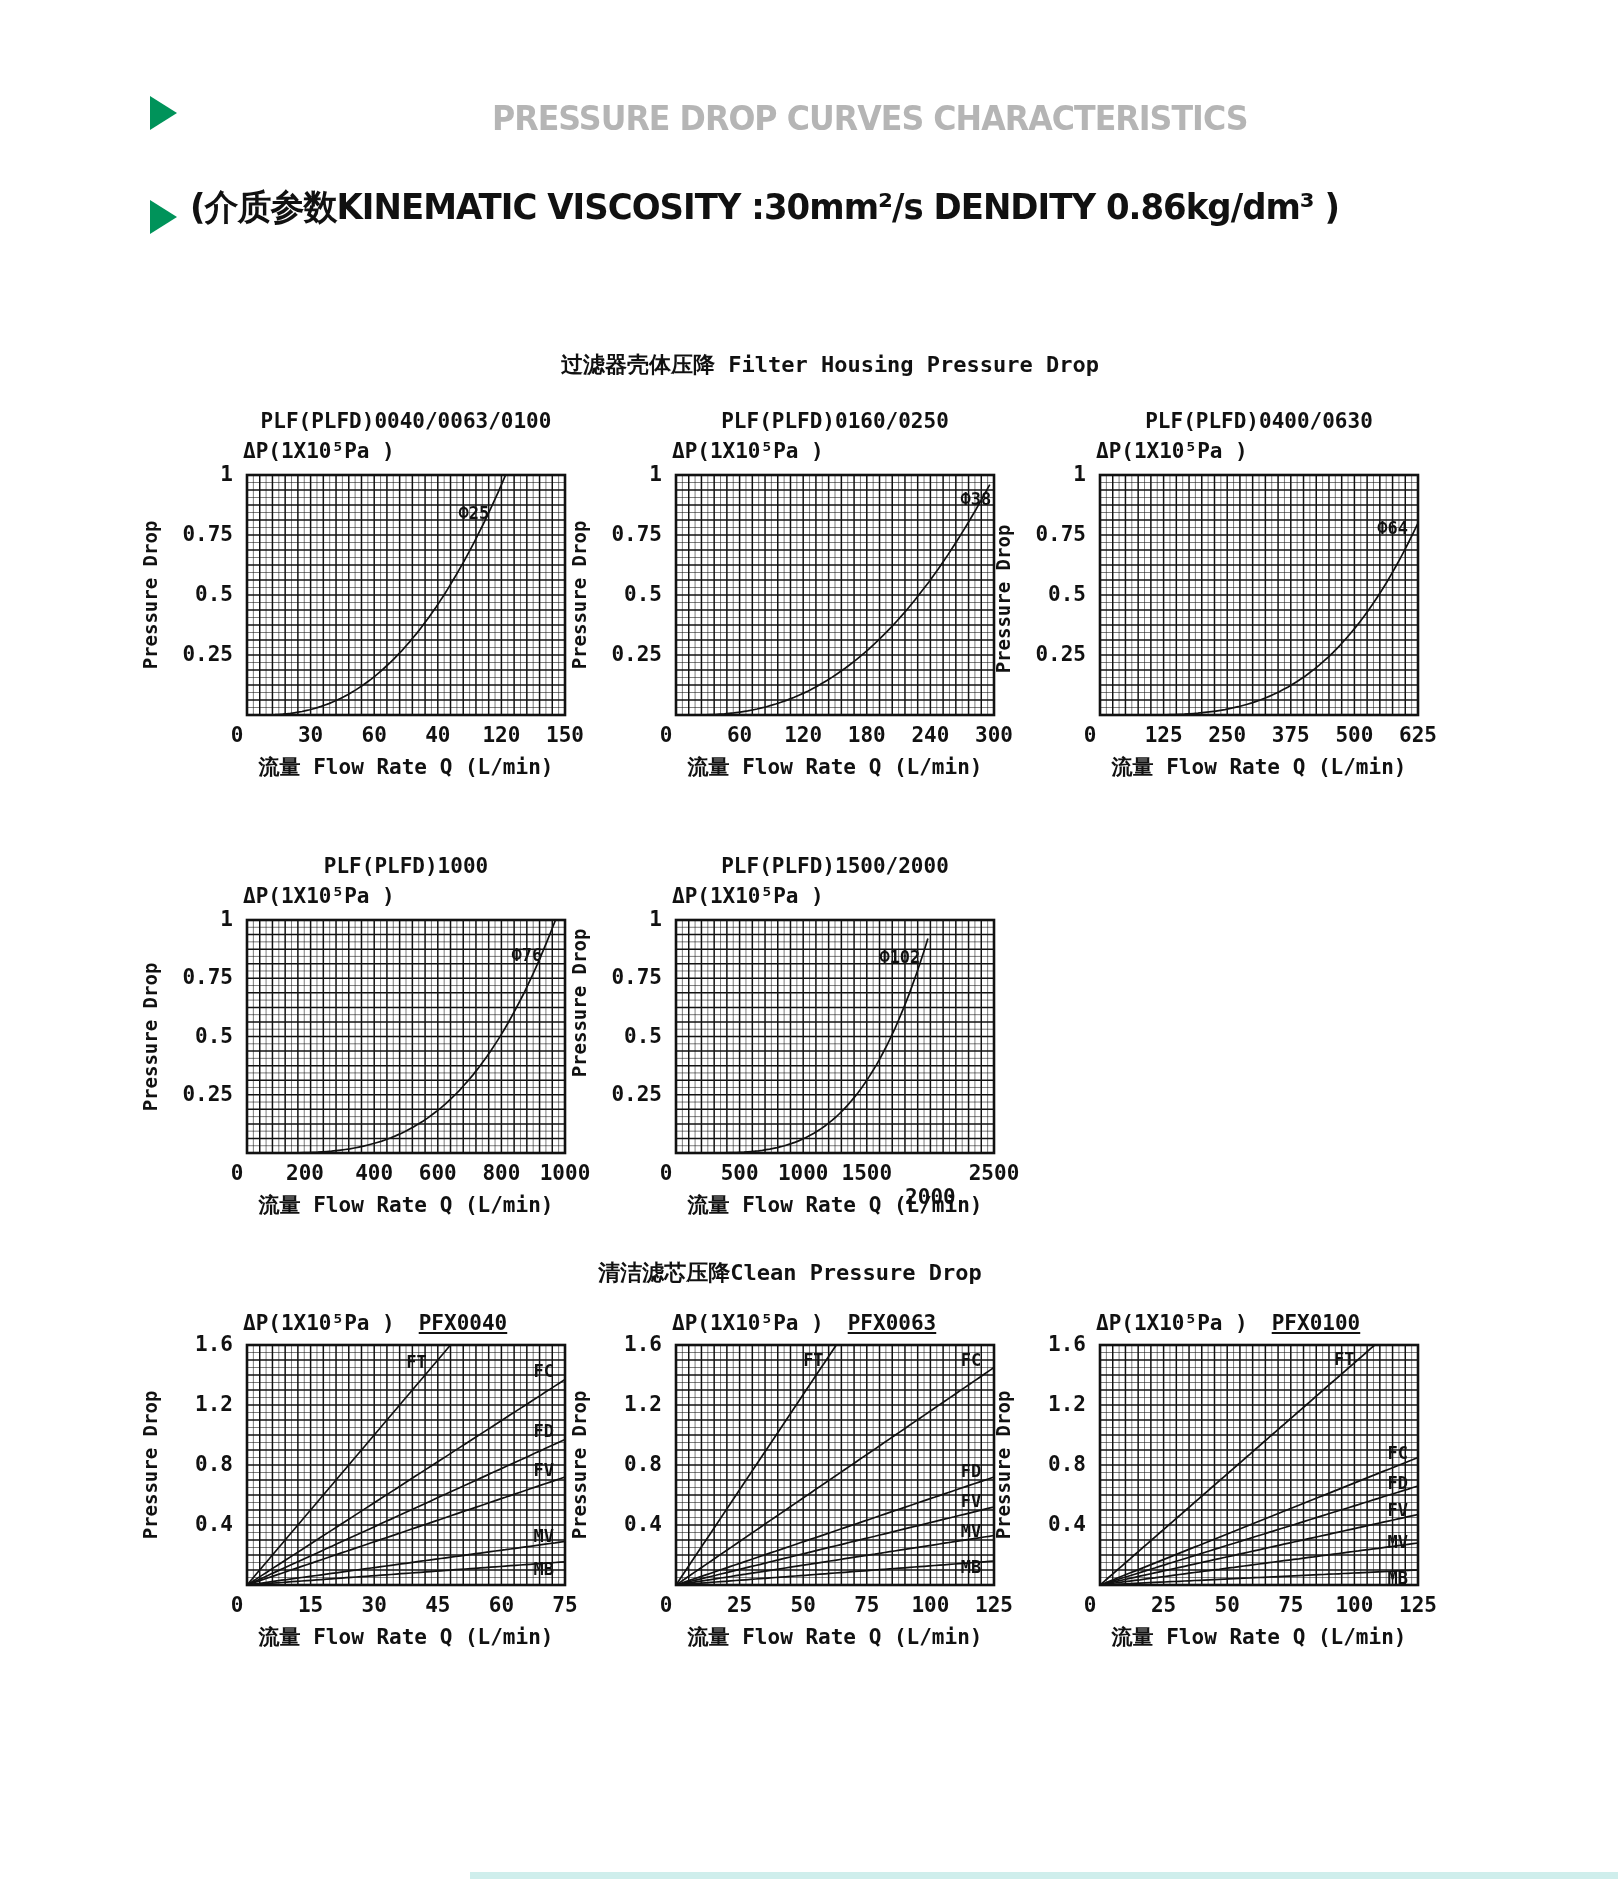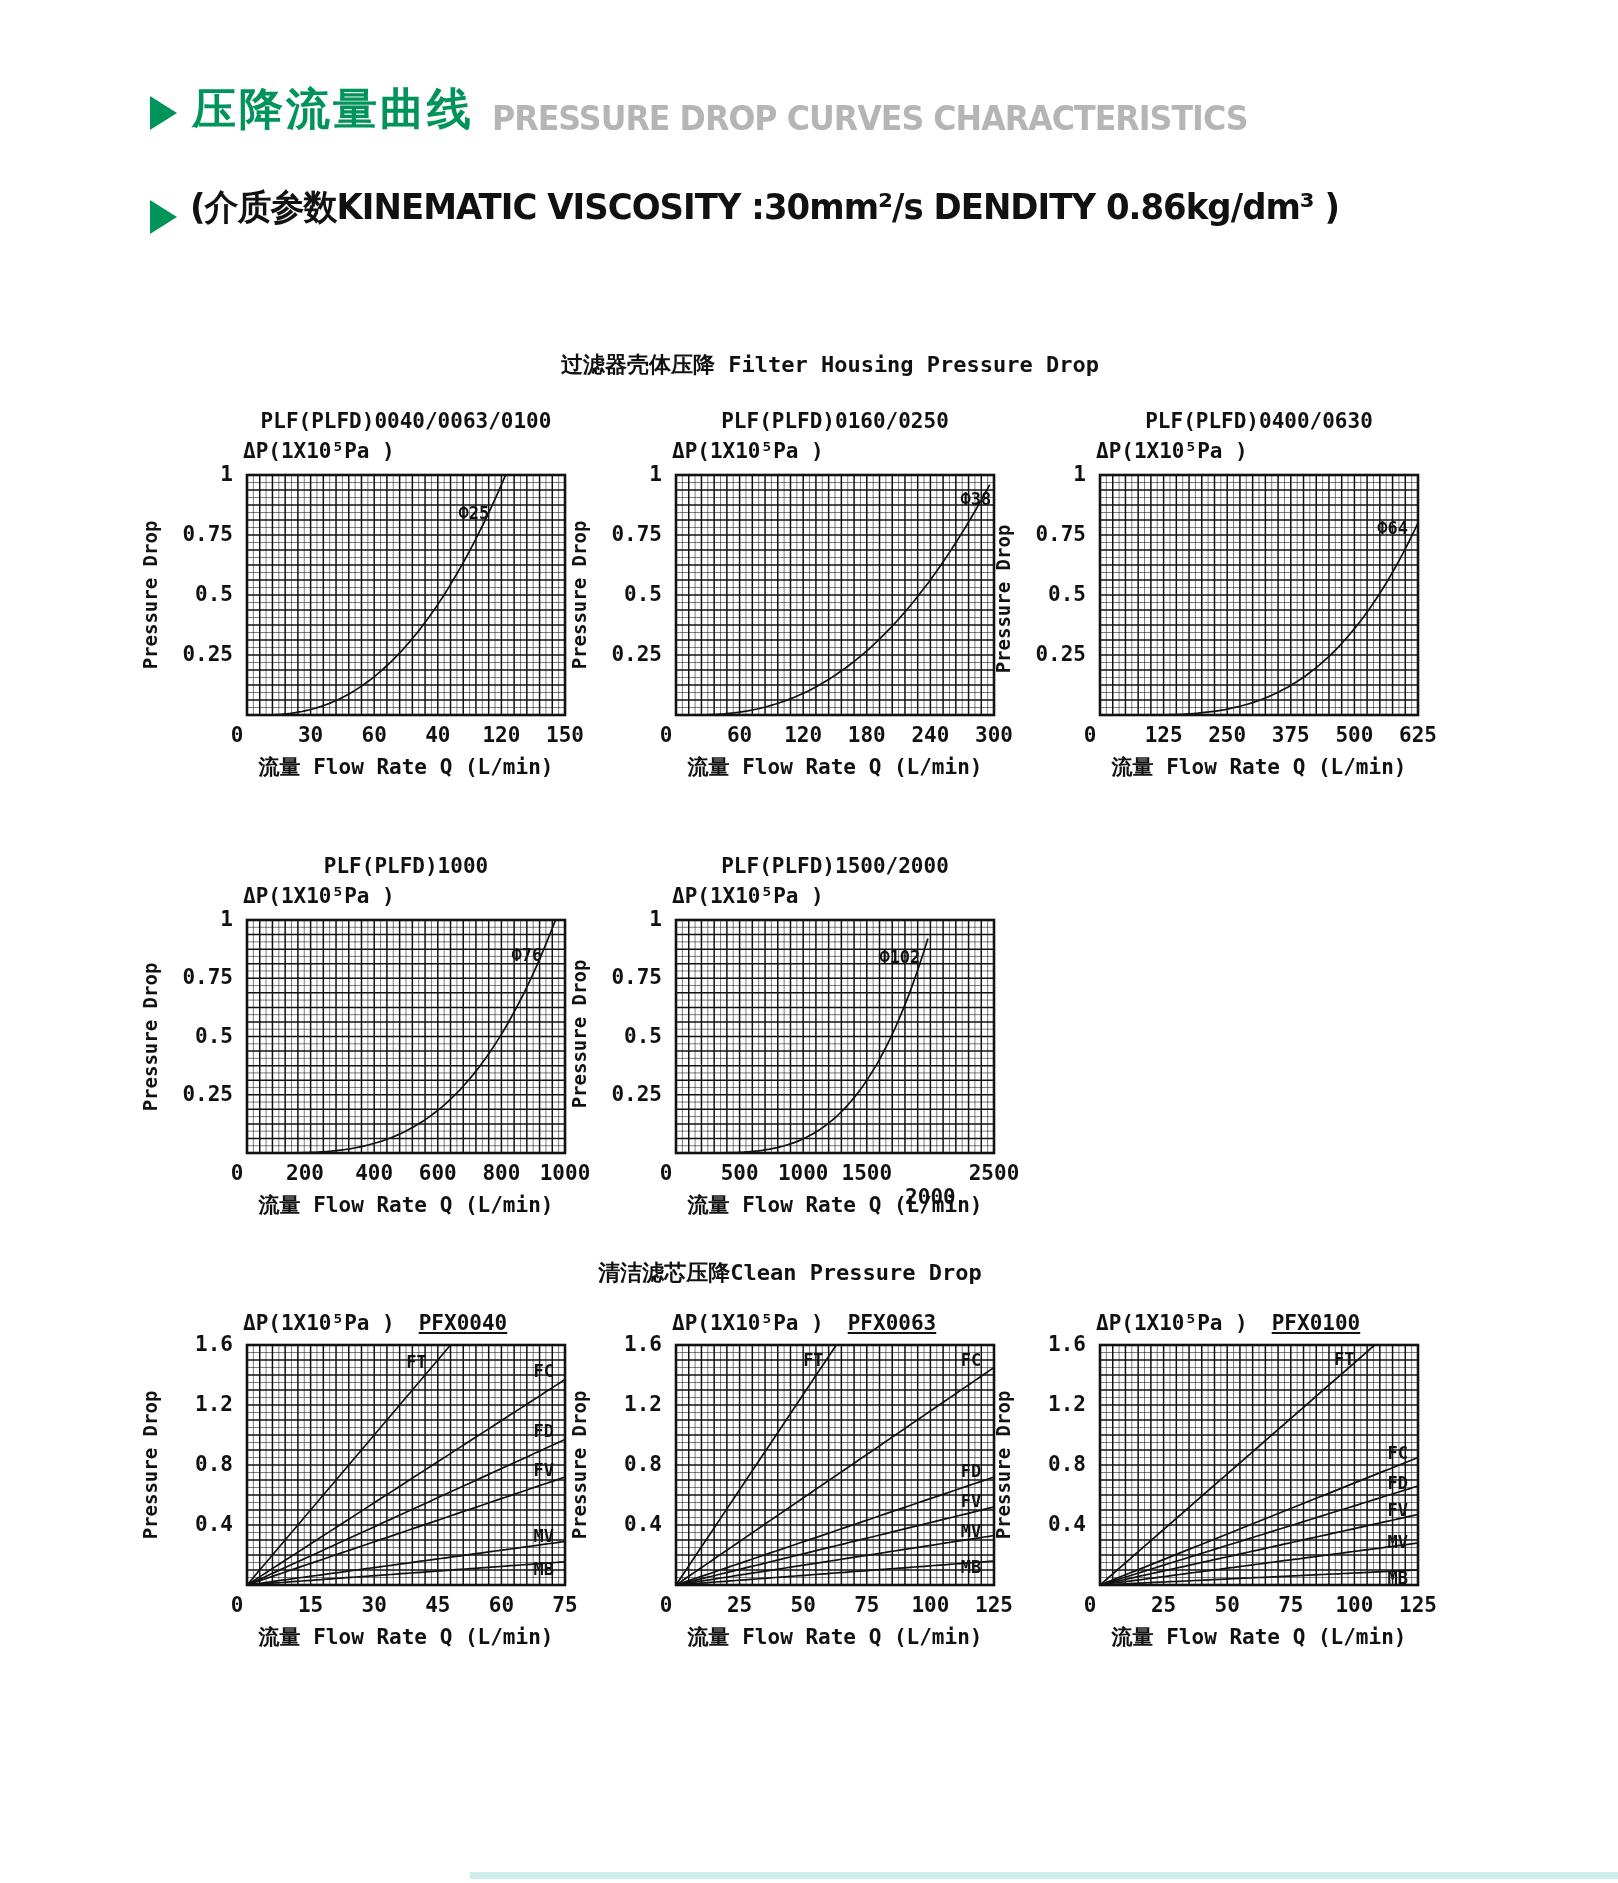--- a/index.html
+++ b/index.html
@@ -33,21 +33,20 @@
        font:bold 21px "DejaVu Sans Mono",monospace;white-space:nowrap;}
   .s-label{font:bold 17px "DejaVu Sans Mono",monospace;fill:#111;}
   .footer-bar{position:absolute;left:470px;right:0;top:1872px;height:7px;
        background:var(--teal,#cfeeec);}
 </style>
 </head>
 <body>
 
 <div class="page">
   <span class="tri" style="left:150px;top:96px;"></span>
-  <span class="t-cn">压降流量曲线</span>
   <span class="t-en">PRESSURE DROP CURVES CHARACTERISTICS</span>
 
   <span class="tri" style="left:150px;top:200px;"></span>
   <span class="sub">(介质参数KINEMATIC VISCOSITY :30mm²/s DENDITY 0.86kg/dm³ )</span>
 
   <div class="section-title" id="sec1">过滤器壳体压降 Filter Housing Pressure Drop</div>
   <div class="section-title" id="sec2">清洁滤芯压降Clean Pressure Drop</div>
 
   <div id="charts">
       <div class="chart" style="left: 247px; top: 475px; width: 318px; height: 240px; border-radius: 31px;">
@@ -471,21 +470,21 @@
             <line x1="0" y1="211.15625" x2="318" y2="211.15625" stroke="#111" stroke-width="0.55"></line>
             <line x1="0" y1="218.4375" x2="318" y2="218.4375" stroke="#111" stroke-width="1.5"></line>
             <line x1="0" y1="225.71875" x2="318" y2="225.71875" stroke="#111" stroke-width="0.55"></line>
             <line x1="0" y1="233" x2="318" y2="233" stroke="#111" stroke-width="1.5"></line>
           </g>
           <rect x="0" y="0" width="318" height="233" fill="none" stroke="#111" stroke-width="2.6"></rect>
           <path d="M15.9,233.0L20.5,233.0L25.0,233.0L29.6,233.0L34.2,233.0L38.8,232.9L43.3,232.9L47.9,232.8L52.5,232.8L57.0,232.6L61.6,232.5L66.2,232.3L70.8,232.1L75.3,231.8L79.9,231.5L84.5,231.1L89.0,230.6L93.6,230.1L98.2,229.5L102.8,228.8L107.3,228.0L111.9,227.1L116.5,226.1L121.0,225.0L125.6,223.8L130.2,222.5L134.8,221.1L139.3,219.5L143.9,217.8L148.5,215.9L153.0,213.9L157.6,211.7L162.2,209.3L166.8,206.8L171.3,204.1L175.9,201.2L180.5,198.1L185.0,194.8L189.6,191.3L194.2,187.6L198.8,183.6L203.3,179.4L207.9,175.0L212.5,170.3L217.0,165.3L221.6,160.1L226.2,154.6L230.7,148.9L235.3,142.8L239.9,136.5L244.5,129.8L249.0,122.9L253.6,115.6L258.2,108.0L262.7,100.0L267.3,91.7L271.9,83.0L276.5,74.0L281.0,64.6L285.6,54.9L290.2,44.7L294.7,34.1L299.3,23.2L303.9,11.8L308.5,0.0" fill="none" stroke="#111" stroke-width="1.7"></path>
           <text x="279.84" y="40.95000000000002" text-anchor="middle" class="s-label">Ф76</text>
         </svg>
       </div>
-      <div class="chart" style="left: 676px; top: 920px; width: 318px; height: 227px;">
+      <div class="chart" style="left: 676px; top: 920px; width: 318px; height: 166px;">
         <div class="c-title">PLF(PLFD)1500/2000</div>
         <div class="c-dp">ΔP(1X10⁵Pa )</div>
         <div class="c-ylab">Pressure Drop</div>
         <div class="c-ytick" style="top: -13px;">1</div>
         <div class="c-ytick" style="top: 45.25px;">0.75</div>
         <div class="c-ytick" style="top: 103.5px;">0.5</div>
         <div class="c-ytick" style="top: 161.75px;">0.25</div>
         <div class="c-xtick" style="left: -45px; width: 70px; top: 241px;">0</div>
         <div class="c-xtick" style="left: 28.6px; width: 70px; top: 241px;">500</div>
         <div class="c-xtick" style="left: 92.2px; width: 70px; top: 241px;">1000</div>

